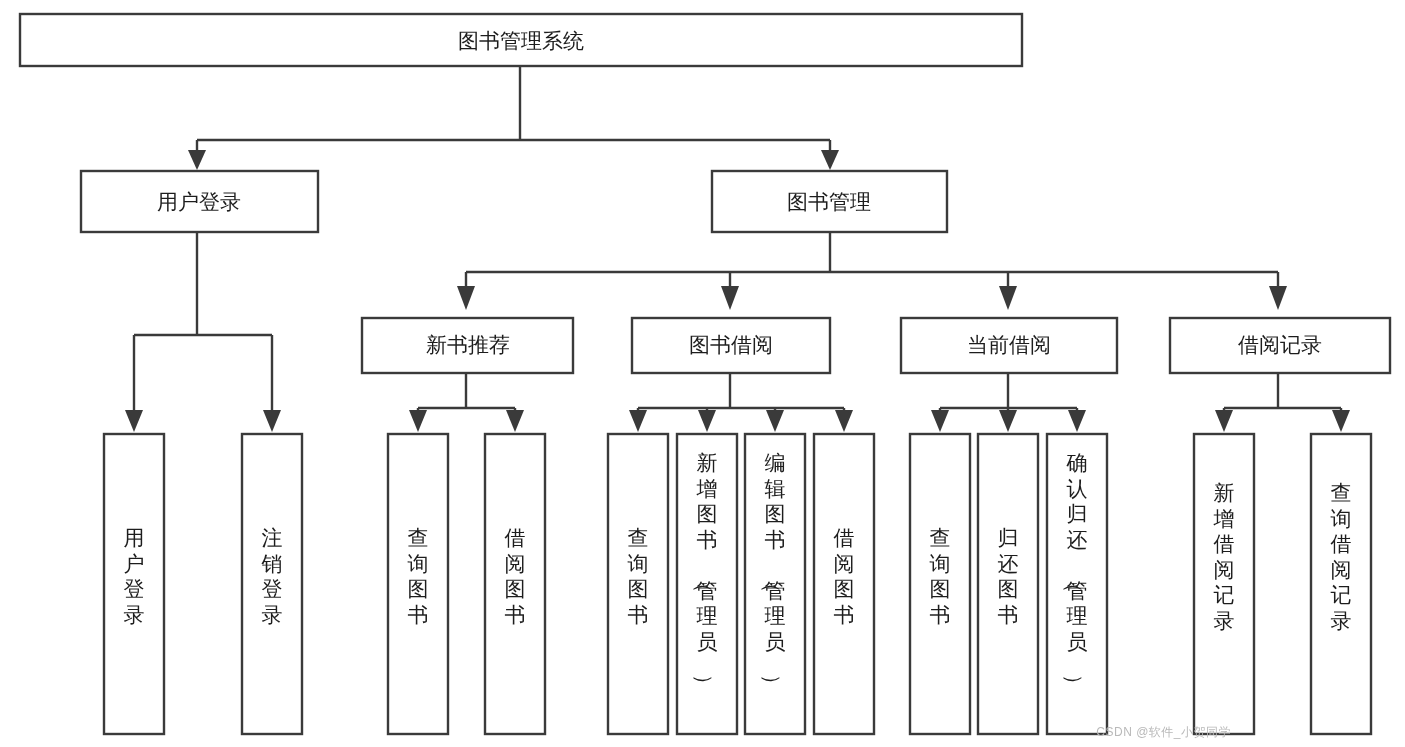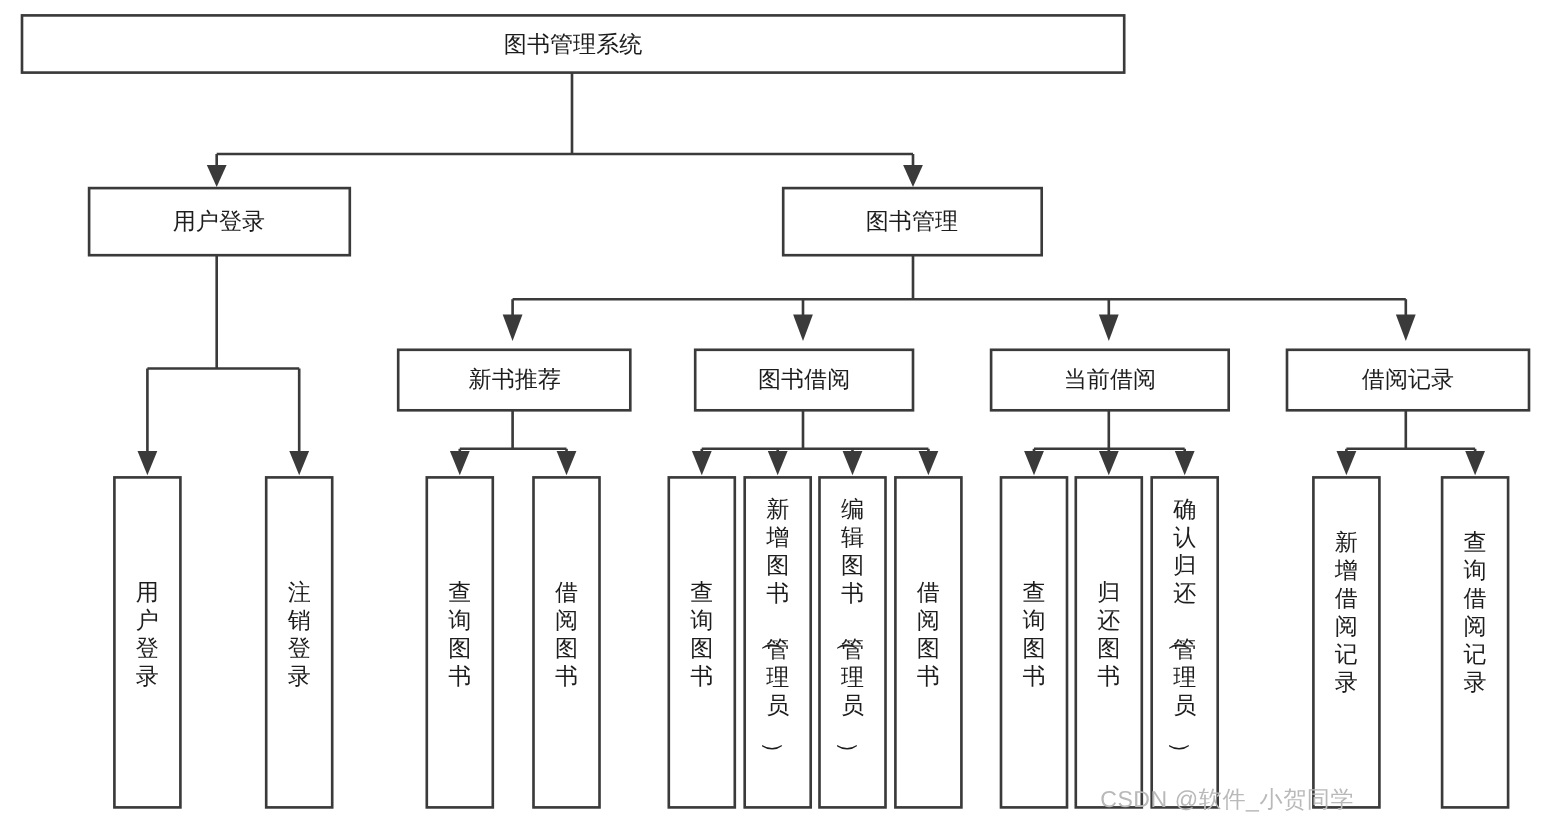--- a/index.html
+++ b/index.html
@@ -55,21 +55,21 @@
     font-family: "Liberation Sans", "DejaVu Sans", sans-serif;
     font-size: 21px;
     fill: #1d1d1d;
     text-anchor: middle;
   }
   .watermark {
     position: absolute;
     right: 8px;
     bottom: 6px;
     font-family: "Liberation Sans", "DejaVu Sans", sans-serif;
-    font-size: 21px;
+    font-size: 12px;
     color: #b9b9b9;
     white-space: nowrap;
     letter-spacing: 0.5px;
   }
 </style>
 </head>
 <body>
 
 <div id="diagram-root">
 

